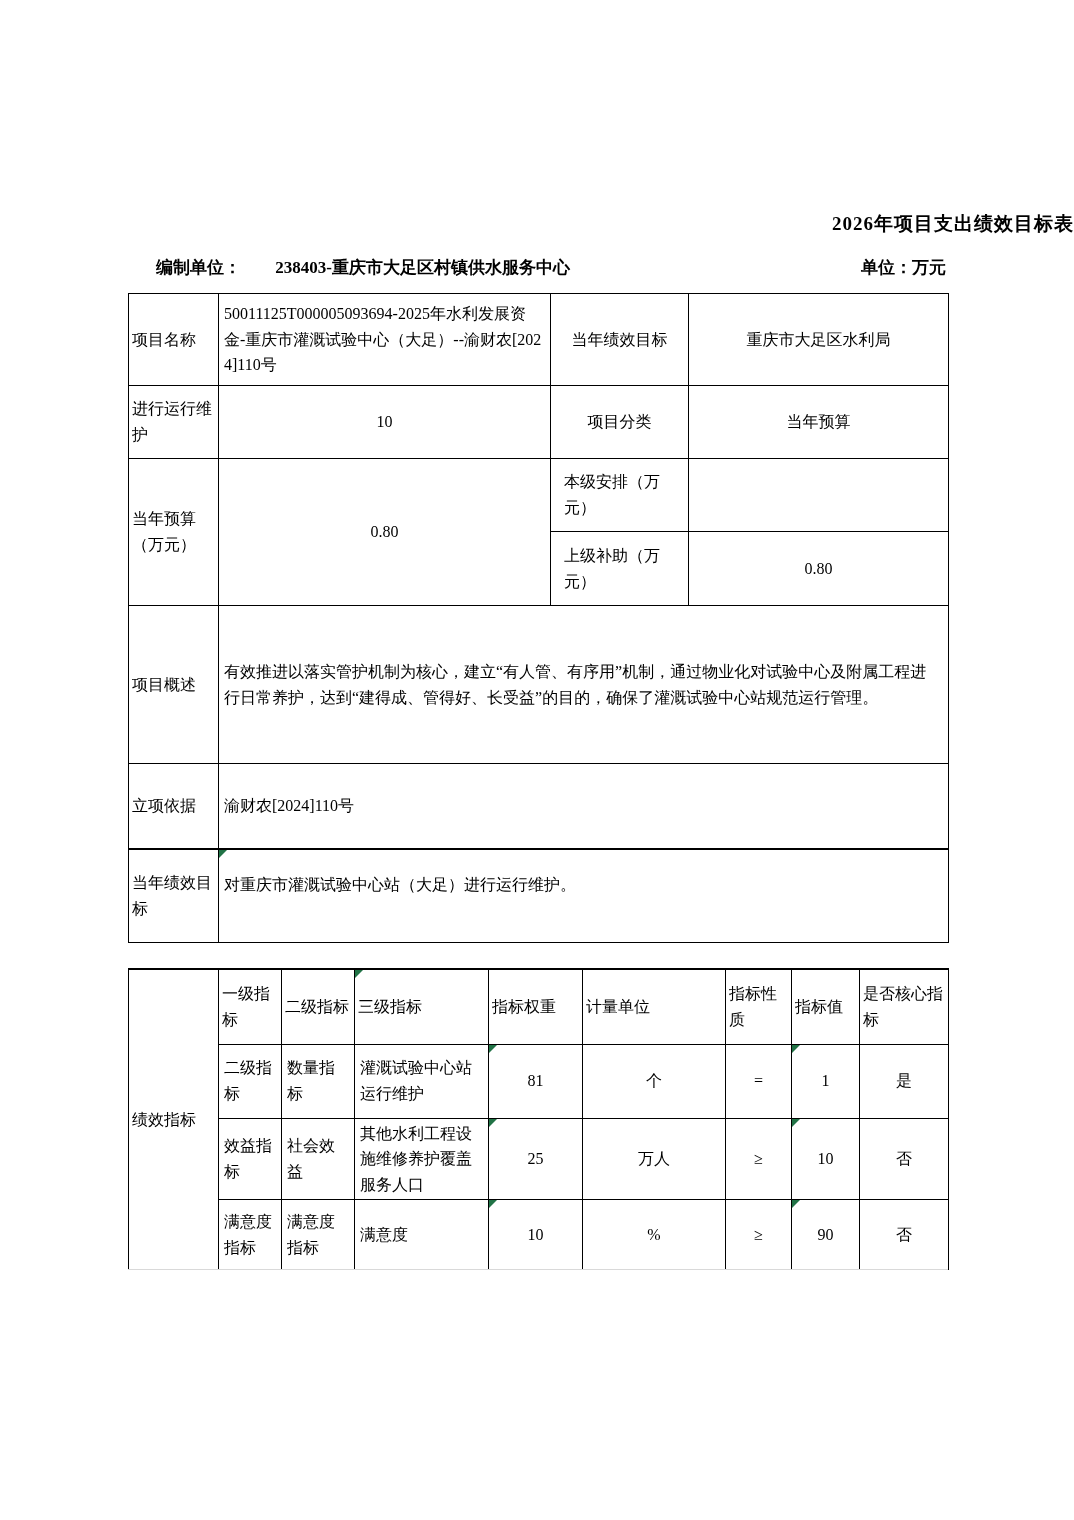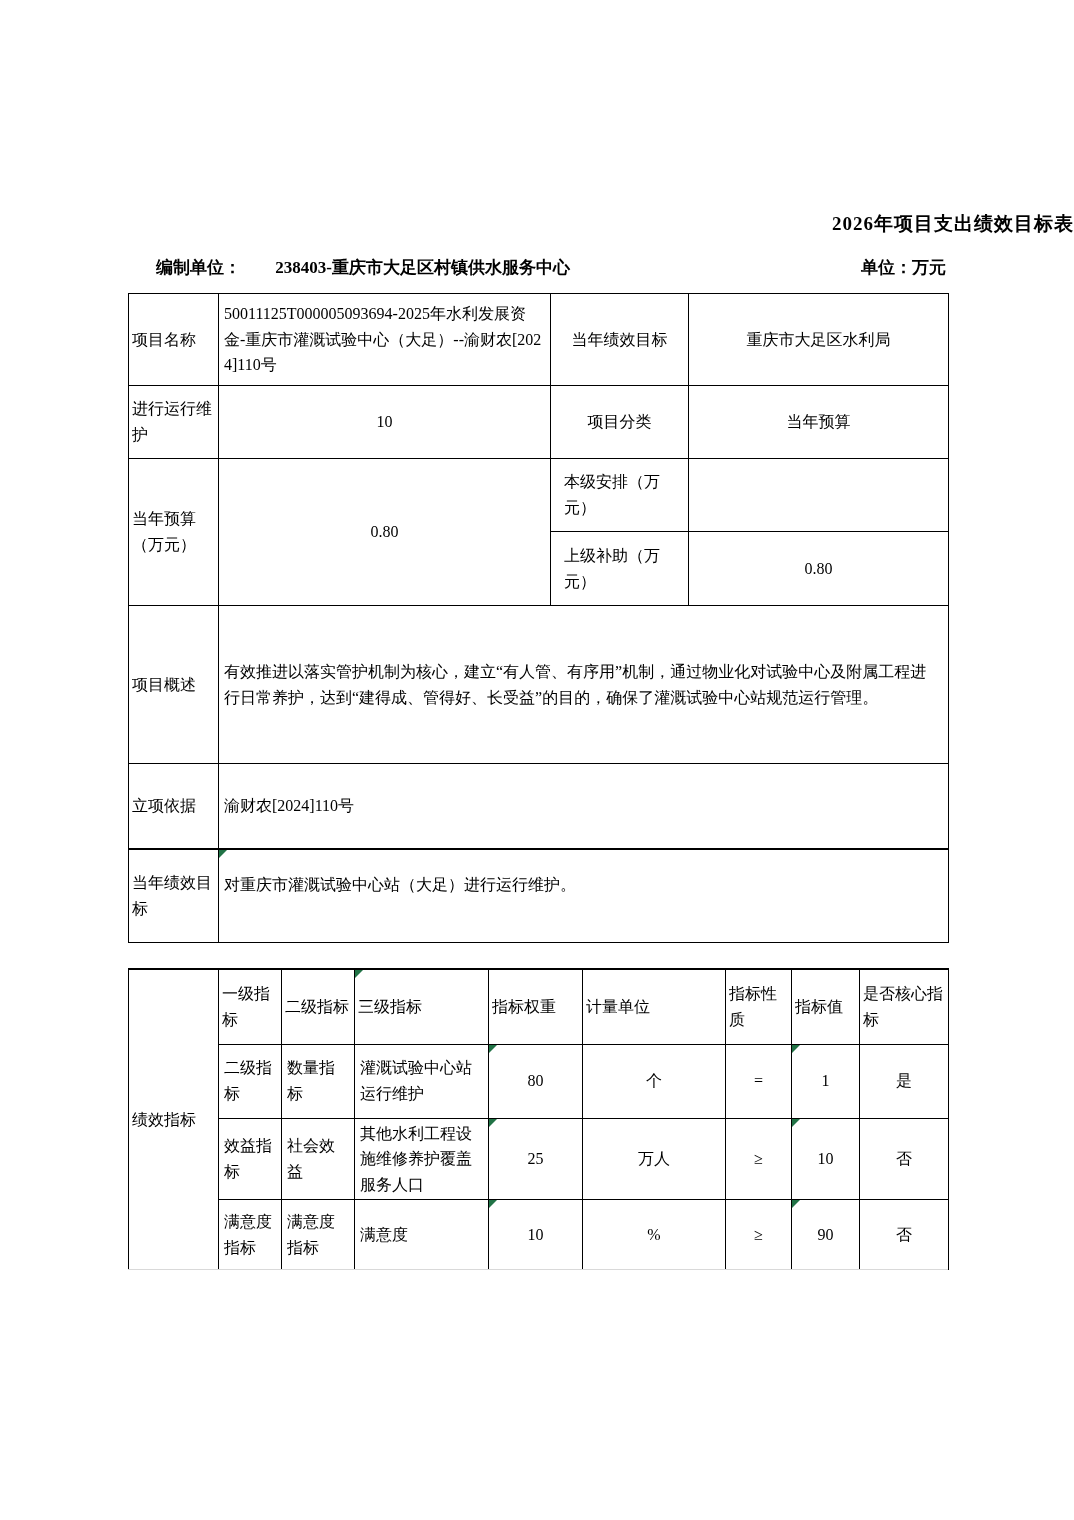--- a/index.html
+++ b/index.html
@@ -134,21 +134,21 @@
       <td class="c label-cell">指标性质</td>
       <td class="c label-cell">指标值</td>
       <td class="c label-cell">是否核心指标</td>
     </tr>
     <tr style="height:74px">
       <td class="l">二级指标</td>
       <td class="l">数量指标</td>
       <td class="l">灌溉试验中心站运行维护</td>
       <td class="c rel">
         <span class="note"></span>
-        <span>80</span>
+        <span>81</span>
       </td>
       <td class="c">个</td>
       <td class="c">=</td>
       <td class="c rel">
         <span class="note"></span>
         <span>1</span>
       </td>
       <td class="c">是</td>
     </tr>
     <tr style="height:75px">

